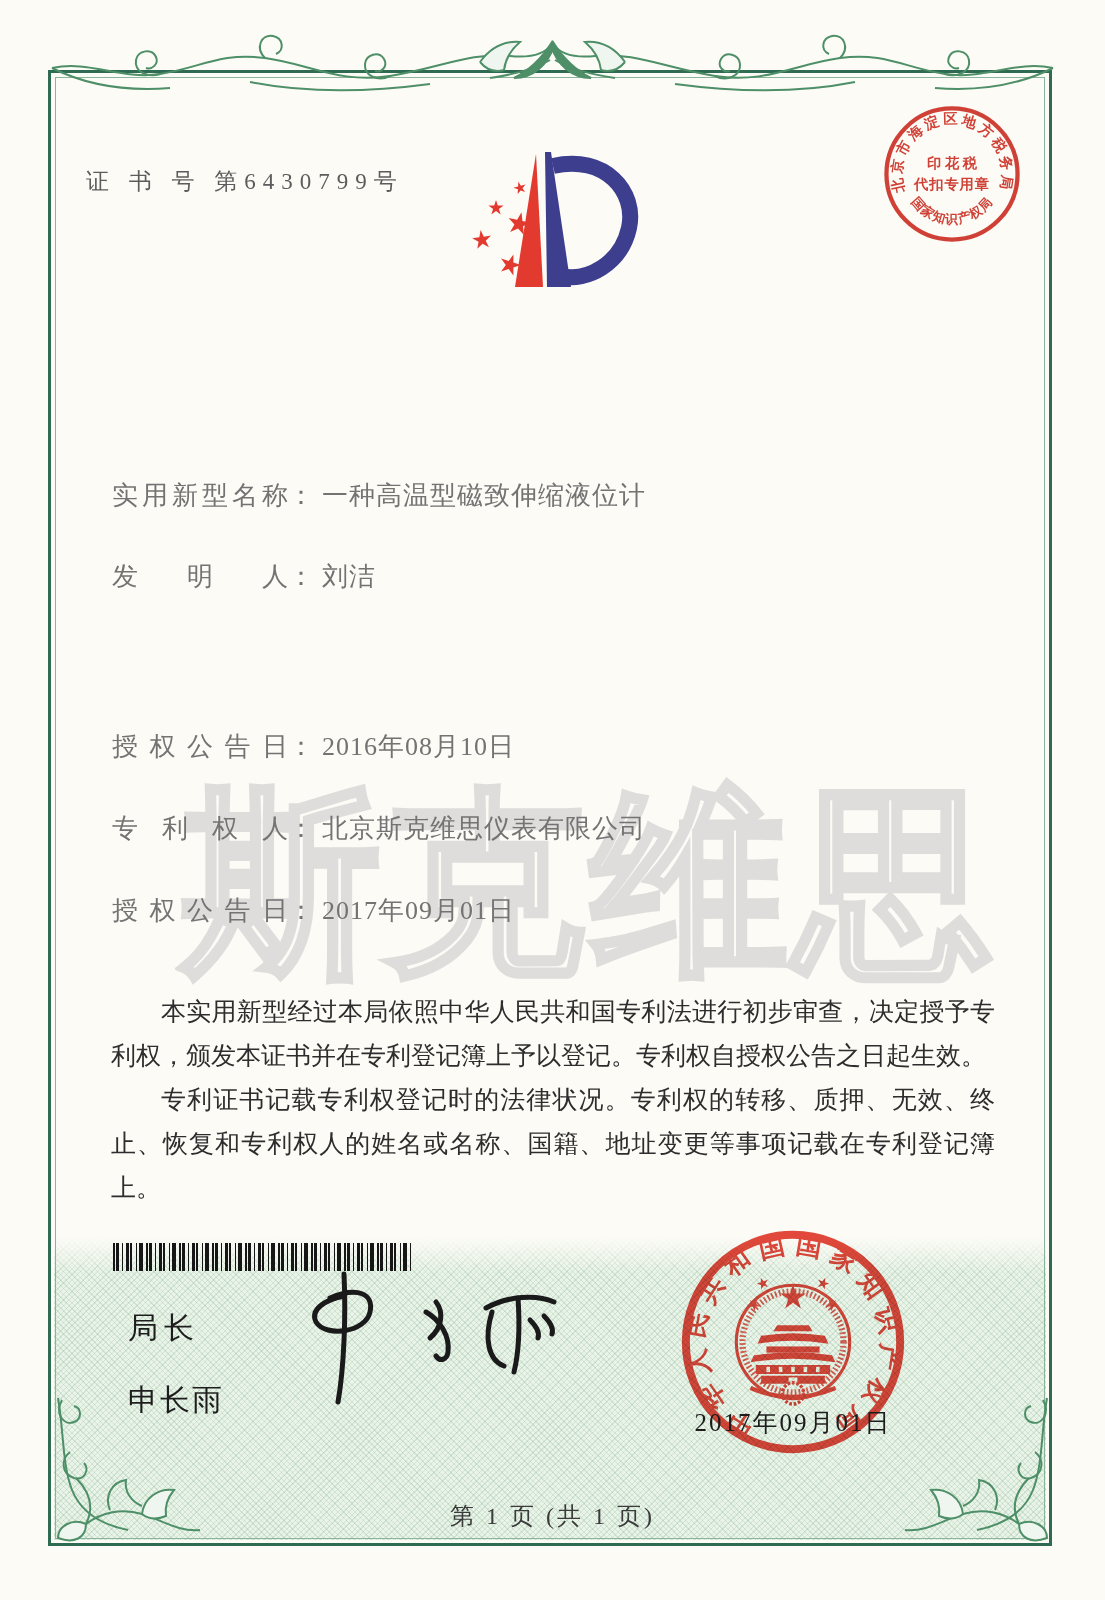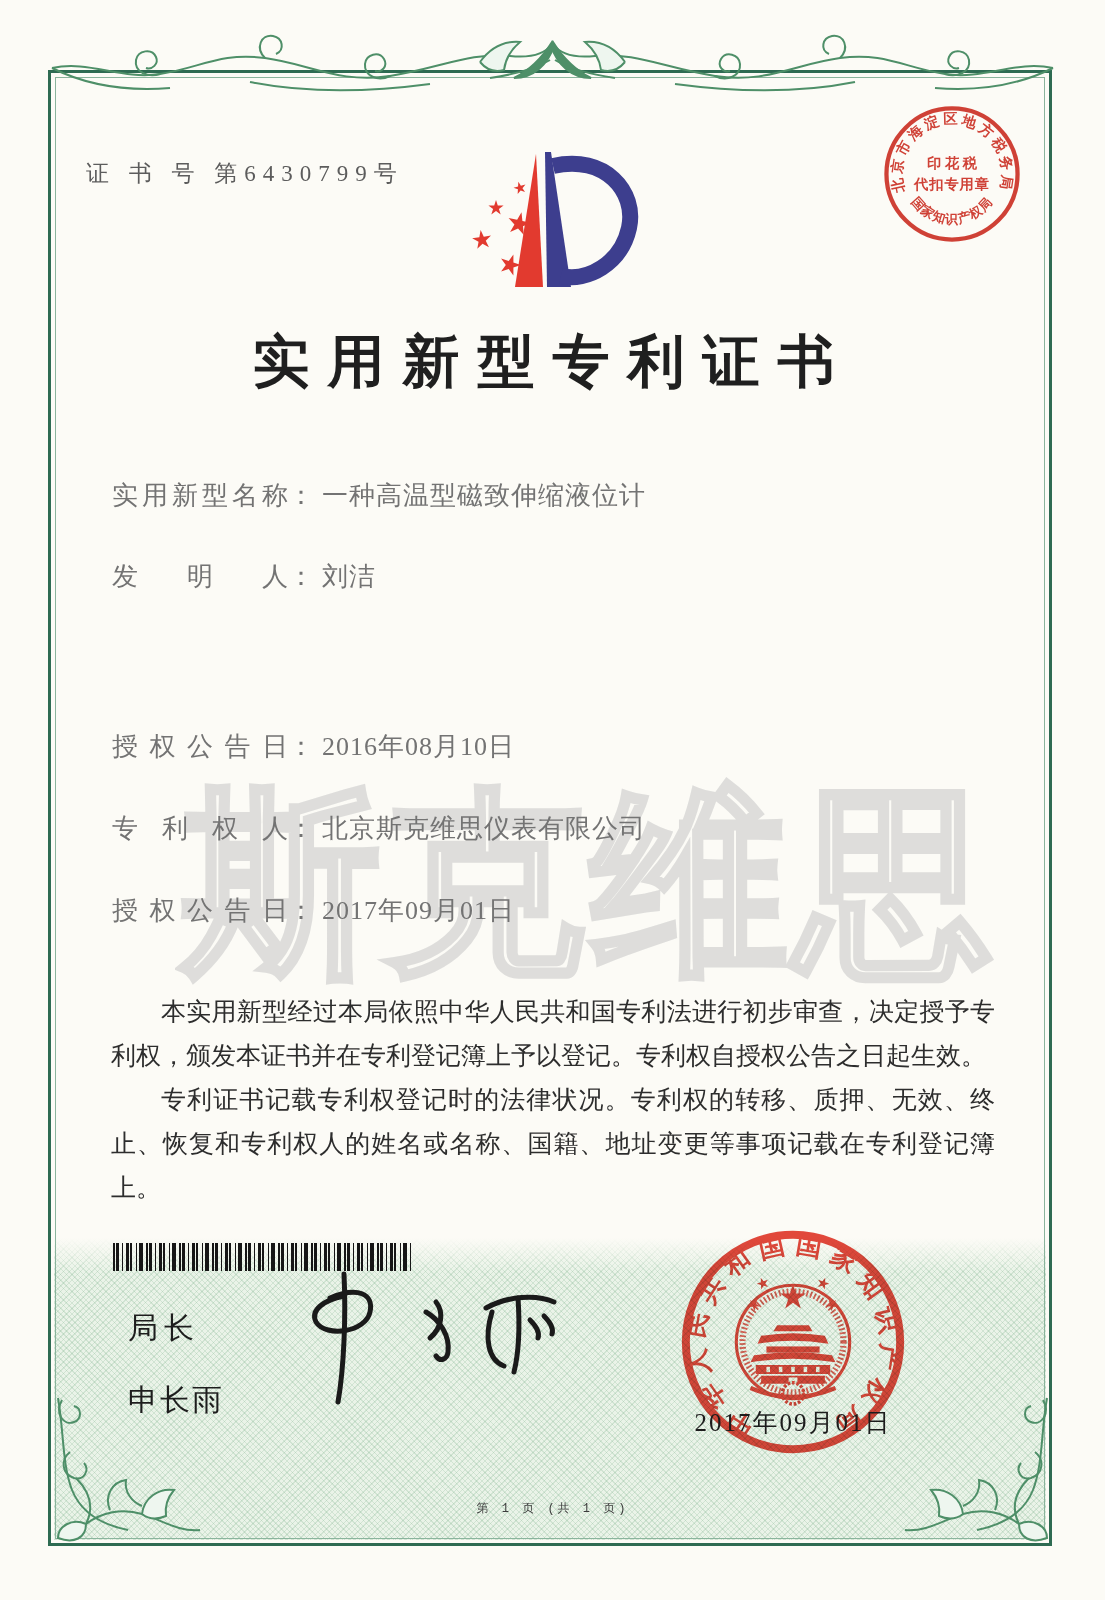--- a/index.html
+++ b/index.html
@@ -12,21 +12,21 @@
       background-color:#eaf3e8;
       background-image:
         linear-gradient(180deg,#fcfbf6 0,rgba(252,251,246,0) 34px),
         repeating-linear-gradient(45deg,rgba(118,173,134,.22) 0 1px,transparent 1px 4px),
         repeating-linear-gradient(-45deg,rgba(118,173,134,.22) 0 1px,transparent 1px 4px);}
   .top-ornament{position:absolute;left:50px;top:22px;width:1005px;height:80px;z-index:4;}
   .corner-ornament{position:absolute;width:170px;height:156px;z-index:4;}
   .corner-left{left:50px;top:1392px;}
   .corner-right{left:885px;top:1392px;}
   
-  .cert-no{position:absolute;left:86px;top:158px;font-size:23px;letter-spacing:7px;color:#5c5c5c;z-index:5;}
+  .cert-no{position:absolute;left:86px;top:166px;font-size:23px;letter-spacing:7px;color:#5c5c5c;z-index:5;}
   .title{position:absolute;left:0;top:324px;width:100%;text-align:center;font-size:57px;font-weight:700;
          letter-spacing:18px;color:#1f1f1f;z-index:5;white-space:nowrap;}
   .field-row{position:absolute;left:112px;font-size:26px;color:#737373;white-space:nowrap;z-index:5;}
   .field-label{display:inline-block;width:176px;text-align:justify;text-align-last:justify;}
   .field-colon{margin-right:8px;}
   .field-value{letter-spacing:1px;}
   .row0{top:478px;} .row1{top:559px;} .row2{top:646px;} .row3{top:729px;} .row4{top:811px;} .row5{top:893px;}
   .body-text{position:absolute;left:111px;top:990px;width:884px;font-size:25px;line-height:44px;
              text-align:justify;color:#2d2d2d;z-index:5;}
   .body-text p{margin:0;text-indent:2em;}
@@ -41,22 +41,22 @@
   .sig-title{position:absolute;left:128px;top:1308px;font-size:30px;letter-spacing:6px;color:#1d1d1d;
       font-family:"Liberation Sans","DejaVu Sans",sans-serif;z-index:5;}
   .sig-name{position:absolute;left:128px;top:1380px;font-size:30px;letter-spacing:2px;color:#1d1d1d;
       font-family:"Liberation Sans","DejaVu Sans",sans-serif;z-index:5;}
   .signature-svg{position:absolute;left:268px;top:1268px;width:310px;height:160px;z-index:5;}
   .logo{position:absolute;left:447px;top:147px;width:200px;height:152px;z-index:5;}
   .tax-stamp{position:absolute;left:876px;top:98px;width:152px;height:152px;z-index:6;opacity:.95;mix-blend-mode:multiply;}
   .seal{position:absolute;left:669px;top:1218px;width:248px;height:248px;z-index:6;opacity:.93;mix-blend-mode:multiply;}
   .seal-date{position:absolute;left:668px;top:1406px;width:250px;text-align:center;font-size:25px;
       letter-spacing:2px;color:#1c1c1c;z-index:7;white-space:nowrap;}
-  .footer{position:absolute;left:0;top:1500px;width:100%;text-align:center;font-size:12px;
-      letter-spacing:3px;color:#3b3b3b;z-index:5;font-family:Liberation Mono, monospace;}
+  .footer{position:absolute;left:0;top:1500px;width:100%;text-align:center;font-size:24px;
+      letter-spacing:3px;color:#3b3b3b;z-index:5;}
   svg text{font-family:"Liberation Serif","DejaVu Serif",serif;}
 </style>
 </head>
 <body>
 
 <div class="page">
 
   <svg width="0" height="0" style="position:absolute" aria-hidden="true">
     <defs>
       <path id="star" d="M0,-1 L0.2245,-0.309 L0.951,-0.309 L0.3633,0.1181 L0.5878,0.809 L0,0.382 L-0.5878,0.809 L-0.3633,0.1181 L-0.951,-0.309 L-0.2245,-0.309 Z"></path>
@@ -121,21 +121,20 @@
     <text font-size="15" font-weight="bold" fill="#d0382d">
       <textPath href="#taxTop" textLength="200">北京市海淀区地方税务局</textPath>
     </text>
     <text font-size="13.5" font-weight="bold" fill="#d0382d">
       <textPath href="#taxBottom" startOffset="2" textLength="100">国家知识产权局</textPath>
     </text>
     <text x="80" y="74" text-anchor="middle" font-size="15" font-weight="bold" fill="#d0382d">印 花 税</text>
     <text x="80" y="96" text-anchor="middle" font-size="15" font-weight="bold" letter-spacing="1" fill="#d0382d">代扣专用章</text>
   </svg>
 
-  <div class="title">实用新型专利证书</div>
 
   <div class="field-row row0">
     <span class="field-label">实用新型名称</span><span class="field-colon">：</span><span class="field-value">一种高温型磁致伸缩液位计</span>
   </div>
   <div class="field-row row1">
     <span class="field-label">发明人</span><span class="field-colon">：</span><span class="field-value">刘洁</span>
   </div>
   <div class="field-row row3">
     <span class="field-label">授权公告日</span><span class="field-colon">：</span><span class="field-value">2016年08月10日</span>
   </div>

